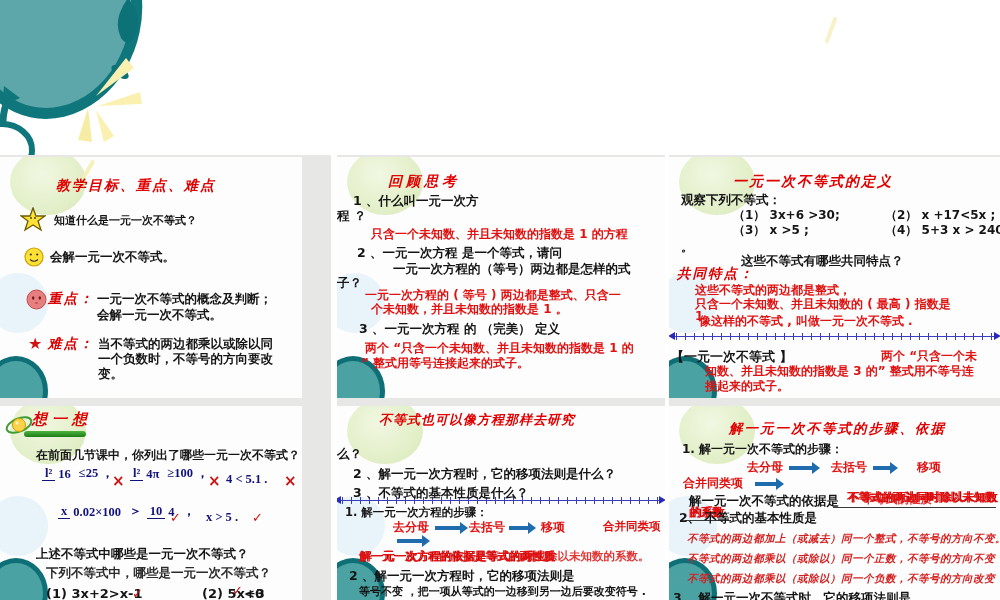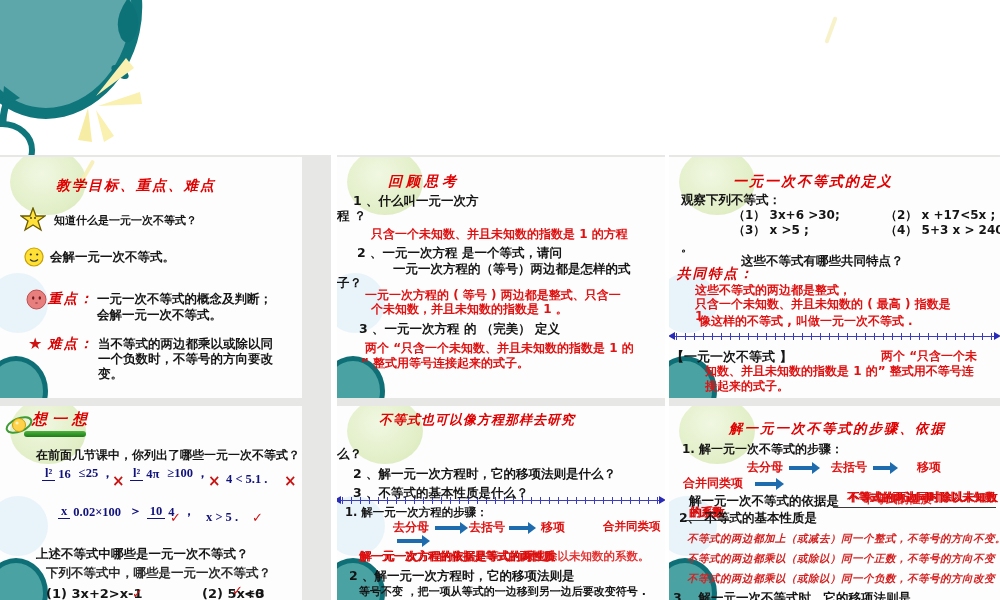--- a/index.html
+++ b/index.html
@@ -136,21 +136,21 @@
     <span class="t rt" style="left:26px;top:152px;">1</span>
     <span class="t rt" style="left:30px;top:157px;">像这样的不等式 , 叫做一元一次不等式 .</span>
     <div class="numline" style="left:0;top:176px;width:331px;">
       <span class="ticks"></span>
         <span class="line"></span>
         <span class="ah-l"></span>
         <span class="ah-r"></span>
     </div>
     <span class="t ct" style="left:2px;top:192px;font-size:13px;">【一元一次不等式 】</span>
     <span class="t rt" style="left:212px;top:192px;">两个 “只含一个未</span>
-    <span class="t rt" style="left:36px;top:207px;">知数、并且未知数的指数是 1 的” 整式用不等号连</span>
+    <span class="t rt" style="left:36px;top:207px;">知数、并且未知数的指数是 3 的” 整式用不等号连</span>
     <span class="t rt" style="left:36px;top:222px;">接起来的式子。</span>
   </div>
 
   <div class="slide" style="left:0;top:406px;width:302px;height:194px;">
     <div class="bluedot" style="top:90px;"></div>
     <svg class="icon" style="left:5px;top:5px;" width="28" height="28" viewBox="0 0 28 28">
       <ellipse cx="14" cy="14" rx="13" ry="6.5" fill="none" stroke="#3f9c35" stroke-width="2" transform="rotate(-22 14 14)"></ellipse>
       <circle cx="14" cy="14" r="6.5" fill="#ffd24a" stroke="#c9a002" stroke-width="1"></circle>
       <circle cx="12" cy="12" r="1.6" fill="#fff3c0"></circle>
     </svg>

